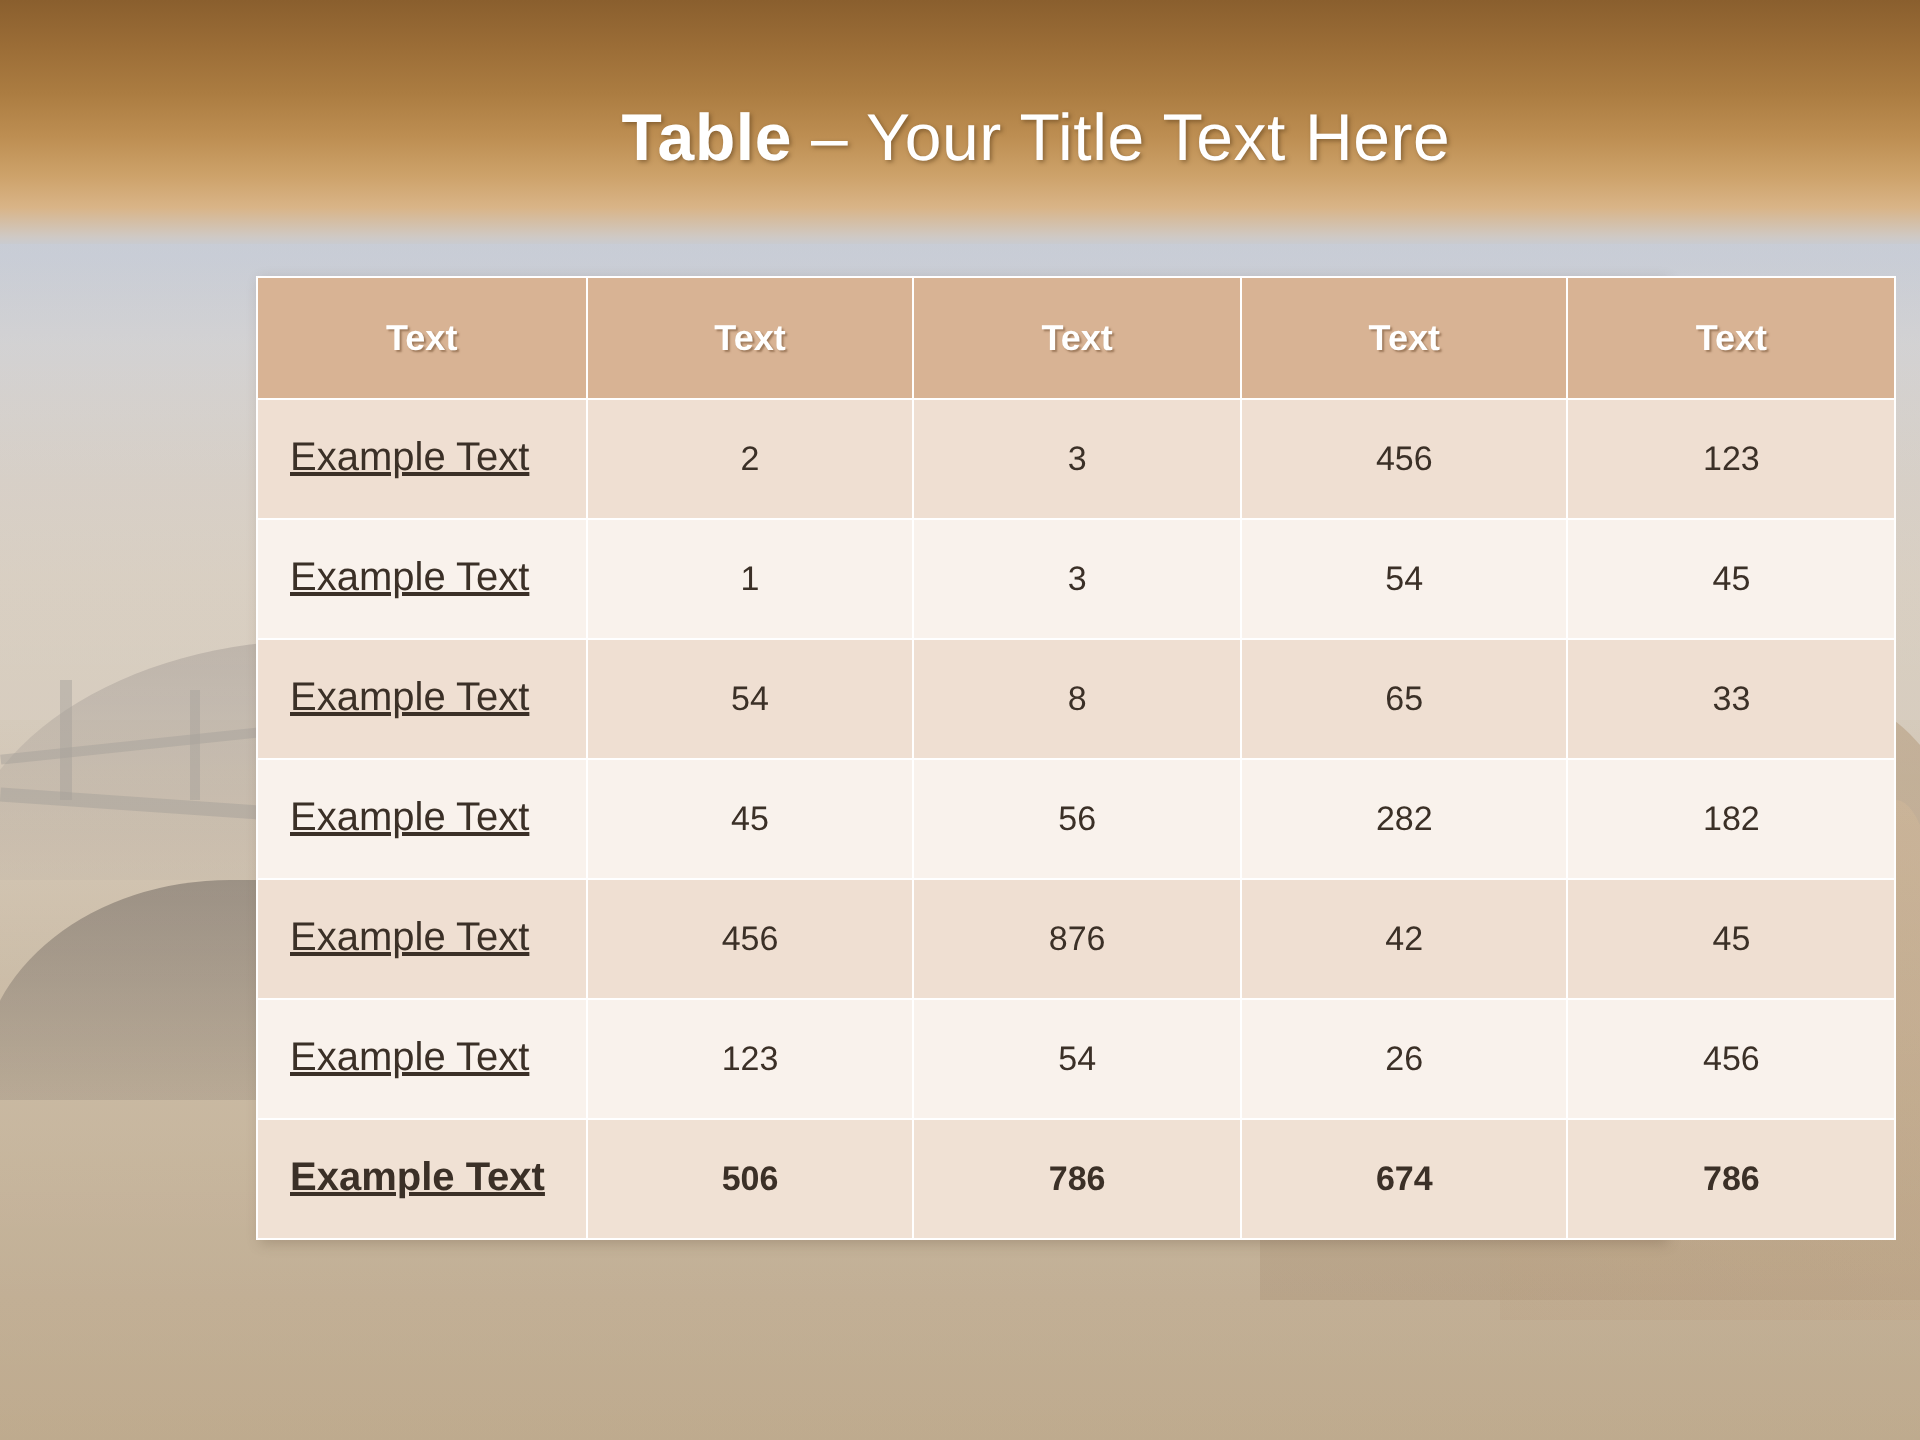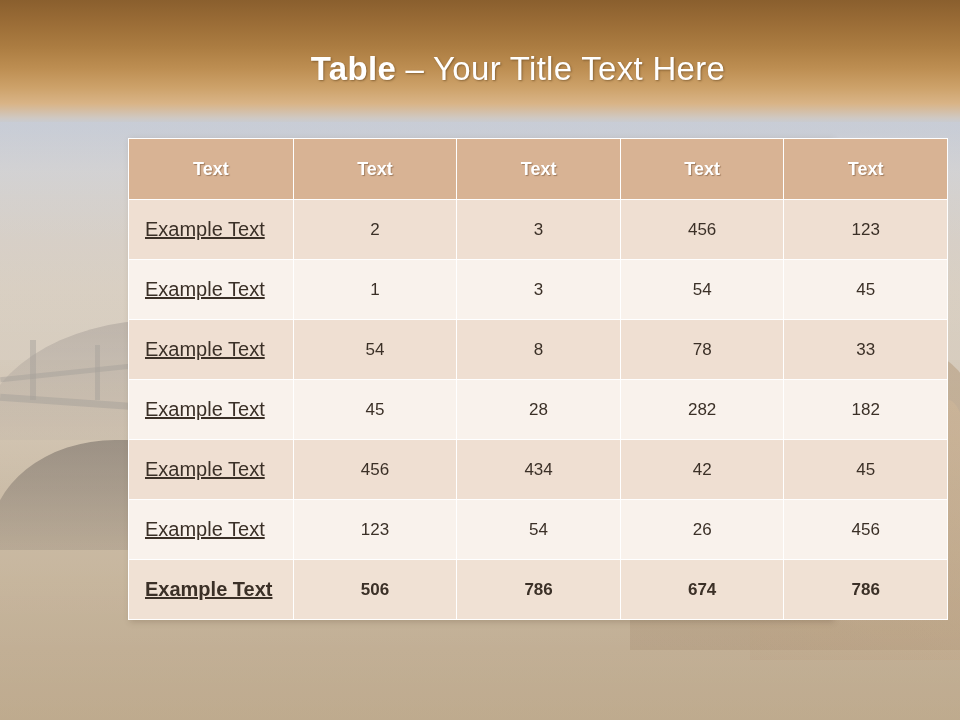--- a/index.html
+++ b/index.html
@@ -238,34 +238,34 @@
           <td>Example Text</td>
           <td>1</td>
           <td>3</td>
           <td>54</td>
           <td>45</td>
         </tr>
         <tr class="band-dark">
           <td>Example Text</td>
           <td>54</td>
           <td>8</td>
-          <td>78</td>
+          <td>65</td>
           <td>33</td>
         </tr>
         <tr class="band-light">
           <td>Example Text</td>
           <td>45</td>
-          <td>28</td>
+          <td>56</td>
           <td>282</td>
           <td>182</td>
         </tr>
         <tr class="band-dark">
           <td>Example Text</td>
           <td>456</td>
-          <td>434</td>
+          <td>876</td>
           <td>42</td>
           <td>45</td>
         </tr>
         <tr class="band-light">
           <td>Example Text</td>
           <td>123</td>
           <td>54</td>
           <td>26</td>
           <td>456</td>
         </tr>

